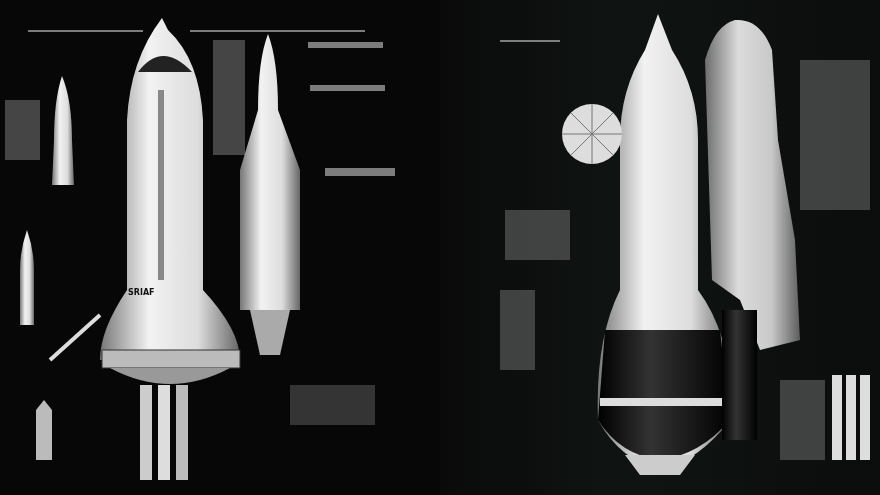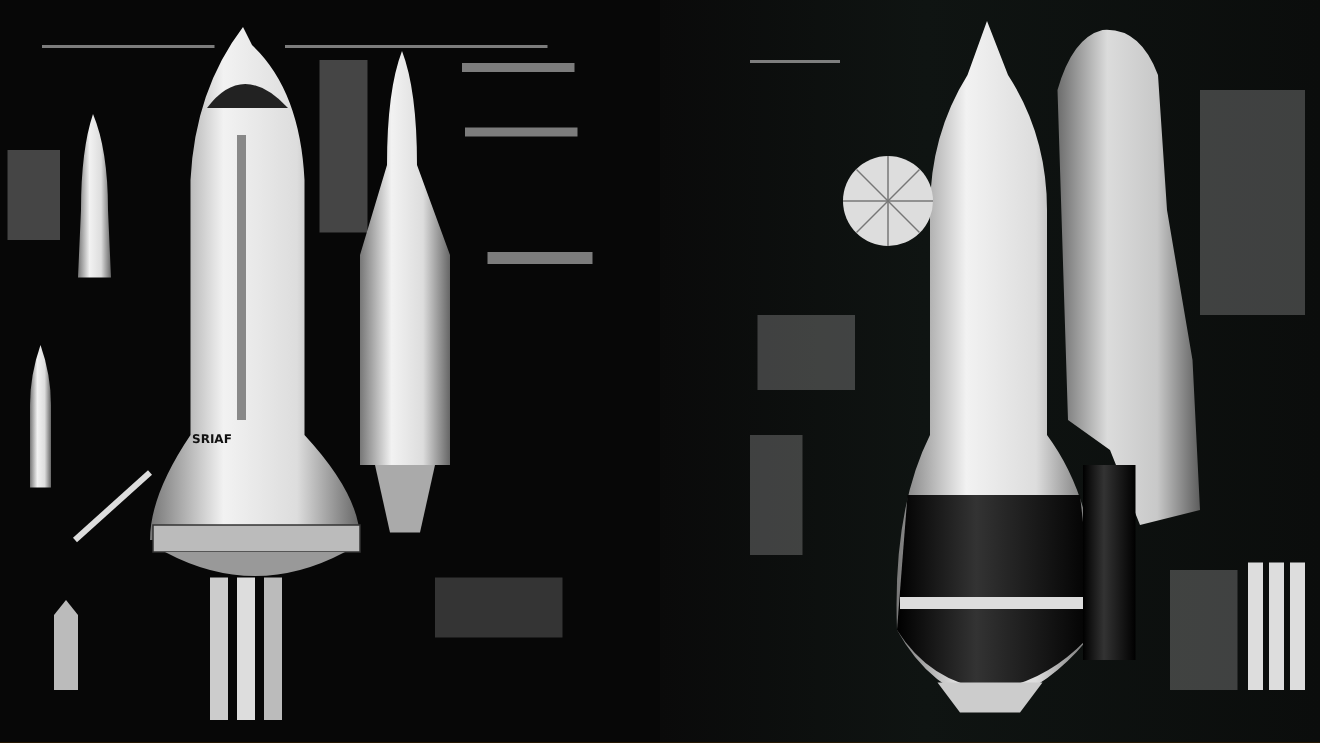--- a/index.html
+++ b/index.html
@@ -1,16 +1,16 @@
 <!DOCTYPE html>
 <html><head>
 <meta charset="utf-8">
 <style>
   html,body{margin:0;padding:0;background:#050505;}
-  .stage{position:relative;width:880px;height:495px;overflow:hidden;background:#a16207;font-family:"DejaVu Sans Mono",monospace;}
+  .stage{position:relative;width:880px;height:495px;overflow:hidden;background:#3b82f6;font-family:"DejaVu Sans Mono",monospace;}
   .panel-left{position:absolute;left:0;top:0;width:440px;height:495px;background:#070707;}
   .panel-right{position:absolute;left:440px;top:0;width:440px;height:495px;background:linear-gradient(90deg,#0a0a0a,#0f1412 40%,#0b0d0c);}
   .scribble{position:absolute;height:2px;background:#bbb;opacity:.65;}
   svg{position:absolute;left:0;top:0;}
   .rocket-label{position:absolute;left:128px;top:288px;font-size:8px;font-weight:bold;color:#111;font-family:"DejaVu Sans",sans-serif;}
 </style>
 </head>
 <body>
 
 <div class="stage">

